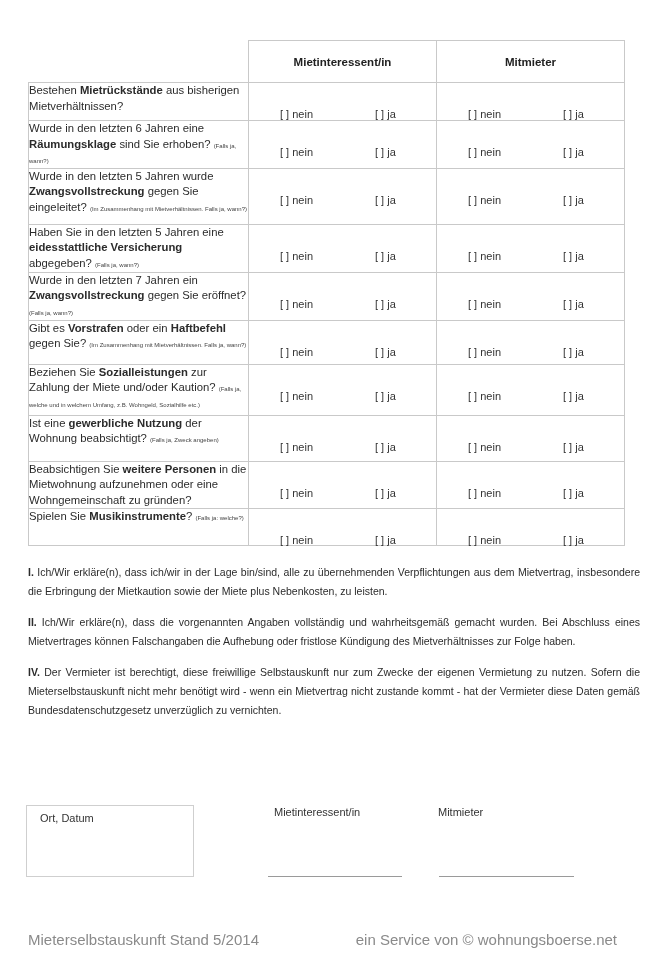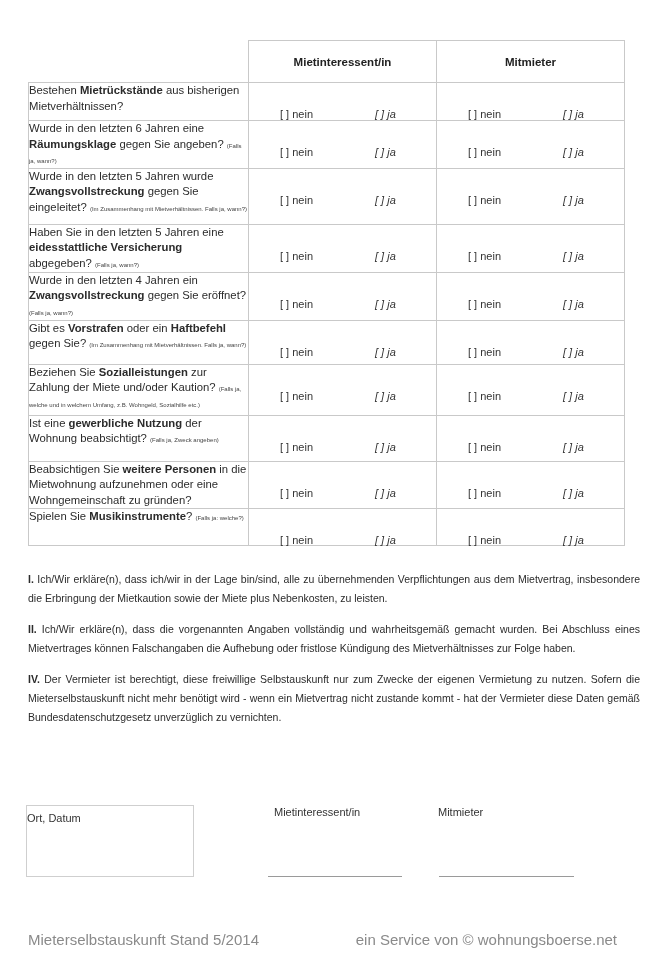--- a/index.html
+++ b/index.html
@@ -23,32 +23,32 @@
     vertical-align: middle; color: #222;
   }
   .qcell { padding: 2px 3px 2px 3px; font-size: 11.3px; line-height: 15.6px; }
   .qcell b { font-weight: bold; }
   .note { font-size: 6px; line-height: 8px; color: #444; }
   .ans { position: relative; }
   .opt {
     position: absolute; top: 9px; font-size: 11px; color: #333; white-space: nowrap; margin-top: 16px;
   }
   .opt.nein { left: 31px; }
-  .opt.ja { left: 126px; font-style: italic; }
+  .opt.ja { left: 126px; }
   .paras { position: absolute; left: 28px; top: 558px; width: 612px; }
   .para {
-    font-size: 10.5px; line-height: 19px; text-align: justify; margin: 12px 0 12px 0;
+    font-size: 10.5px; line-height: 19px; text-align: justify; margin: 5px 0 12px 0;
     color: #2b2b2b;
   }
   .para b { font-weight: bold; }
   .ort-box {
     position: absolute; left: 26px; top: 805px; width: 166px; height: 70px;
     border: 1px solid #cfcfcf;
   }
-  .ort-label { position: absolute; left: 0; top: 6px; font-size: 11px; color: #333; }
+  .ort-label { position: absolute; left: 13px; top: 6px; font-size: 11px; color: #333; }
   .sig-label { position: absolute; top: 806px; font-size: 11px; color: #333; }
   .sig-line { position: absolute; top: 876px; height: 0; border-top: 1px solid #9a9a9a; }
   .footer { position: absolute; top: 931px; font-size: 15px; color: #8a8a8a; }
 </style>
 </head>
 <body>
 
 <table class="q-table">
   <colgroup>
       <col class="c-q">
@@ -68,21 +68,21 @@
         <td class="ans">
           <span class="opt nein">[ ] nein</span>
           <span class="opt ja">[ ] ja</span>
         </td>
         <td class="ans">
           <span class="opt nein">[ ] nein</span>
           <span class="opt ja">[ ] ja</span>
         </td>
       </tr>
       <tr style="height: 46px;">
-        <td class="qcell"><span>Wurde in den letzten 6 Jahren eine </span><b>Räumungsklage</b><span> gegen Sie angeben?</span> <span class="note">(Falls ja, wann?)</span></td>
+        <td class="qcell"><span>Wurde in den letzten 6 Jahren eine </span><b>Räumungsklage</b><span> sind Sie erhoben?</span> <span class="note">(Falls ja, wann?)</span></td>
         <td class="ans">
           <span class="opt nein">[ ] nein</span>
           <span class="opt ja">[ ] ja</span>
         </td>
         <td class="ans">
           <span class="opt nein">[ ] nein</span>
           <span class="opt ja">[ ] ja</span>
         </td>
       </tr>
       <tr style="height: 56px;">
@@ -101,21 +101,21 @@
         <td class="ans">
           <span class="opt nein">[ ] nein</span>
           <span class="opt ja">[ ] ja</span>
         </td>
         <td class="ans">
           <span class="opt nein">[ ] nein</span>
           <span class="opt ja">[ ] ja</span>
         </td>
       </tr>
       <tr style="height: 45px;">
-        <td class="qcell"><span>Wurde in den letzten 4 Jahren ein </span><b>Zwangsvollstreckung</b><span> gegen Sie eröffnet?</span> <span class="note">(Falls ja, wann?)</span></td>
+        <td class="qcell"><span>Wurde in den letzten 7 Jahren ein </span><b>Zwangsvollstreckung</b><span> gegen Sie eröffnet?</span> <span class="note">(Falls ja, wann?)</span></td>
         <td class="ans">
           <span class="opt nein">[ ] nein</span>
           <span class="opt ja">[ ] ja</span>
         </td>
         <td class="ans">
           <span class="opt nein">[ ] nein</span>
           <span class="opt ja">[ ] ja</span>
         </td>
       </tr>
       <tr style="height: 44px;">

